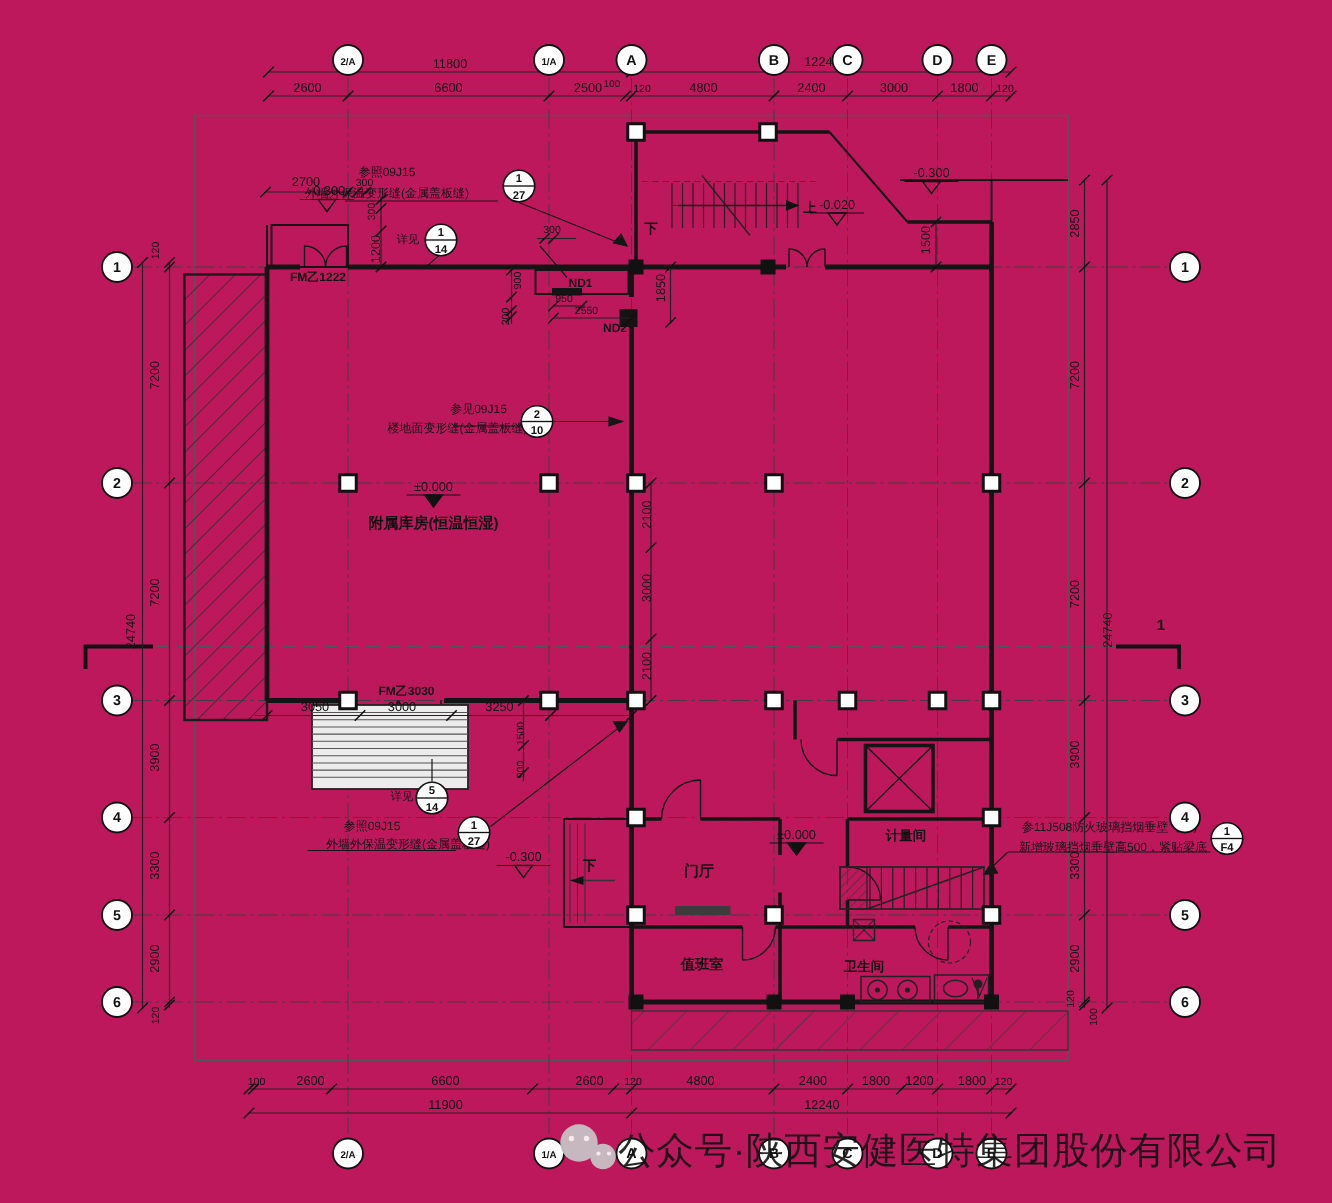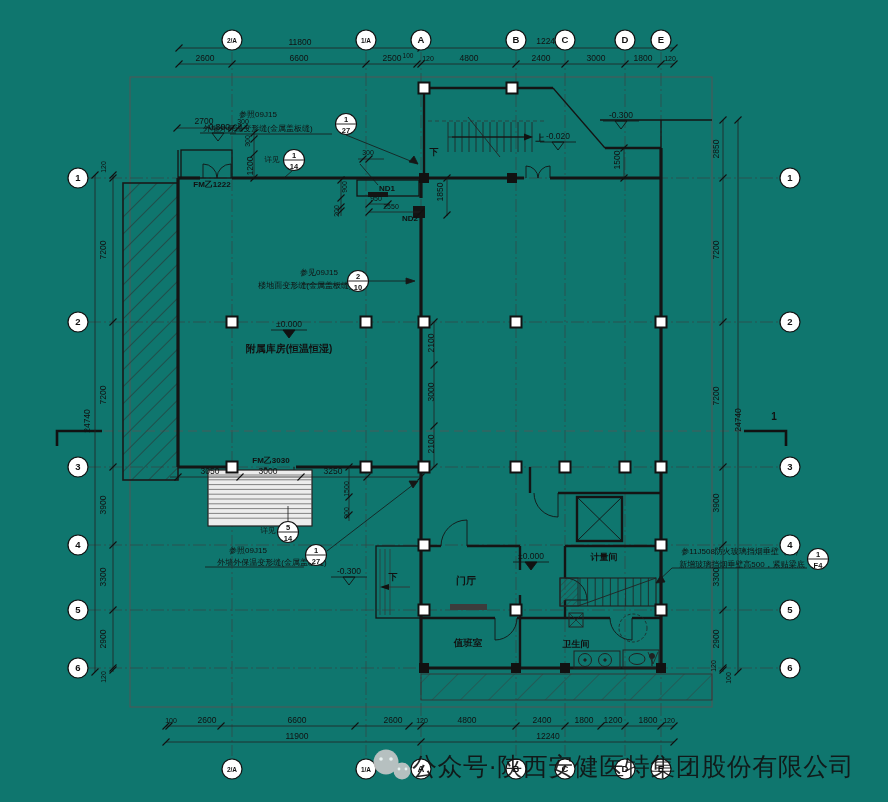--- a/index.html
+++ b/index.html
@@ -1,16 +1,16 @@
 <!DOCTYPE html>
 <html><head>
 <meta charset="utf-8">
 <style>
   html,body{margin:0;padding:0;background:#fff;}
-  #stage{position:relative;width:888px;height:802px;background:#0f766e;overflow:hidden;}
+  #stage{position:relative;width:888px;height:802px;background:#be185d;overflow:hidden;}
   svg{display:block;}
   text{font-family:"Liberation Sans","DejaVu Sans",sans-serif;fill:#111;}
 </style>
 </head>
 <body>
 
 <div id="stage">
 <svg id="plan" width="888" height="802" viewBox="0 0 888 802">
   <defs>
     <pattern id="hatchL" width="12" height="12" patternUnits="userSpaceOnUse" patternTransform="rotate(45)">

